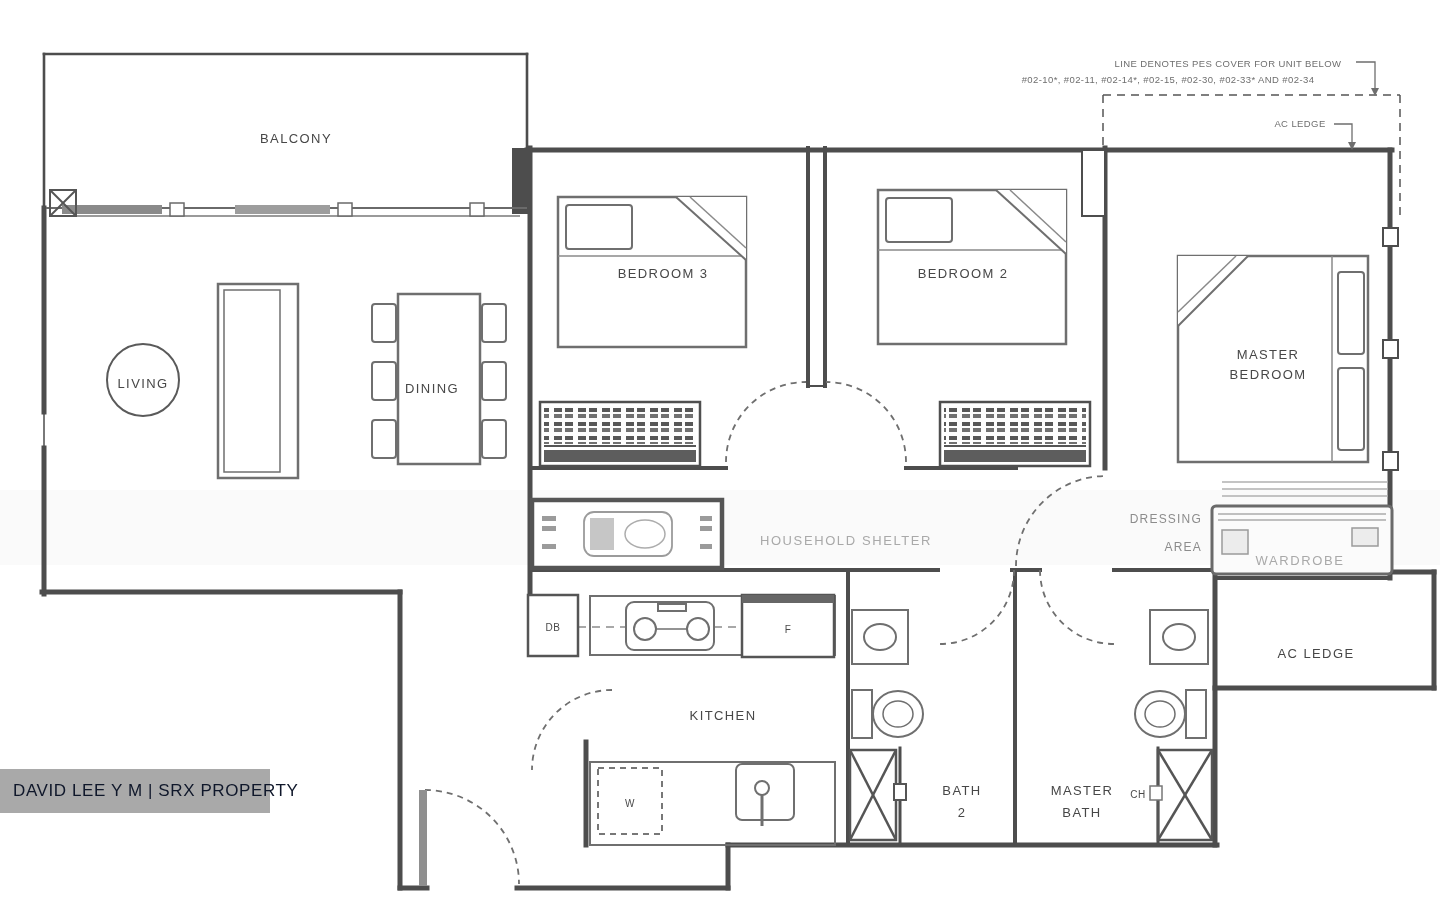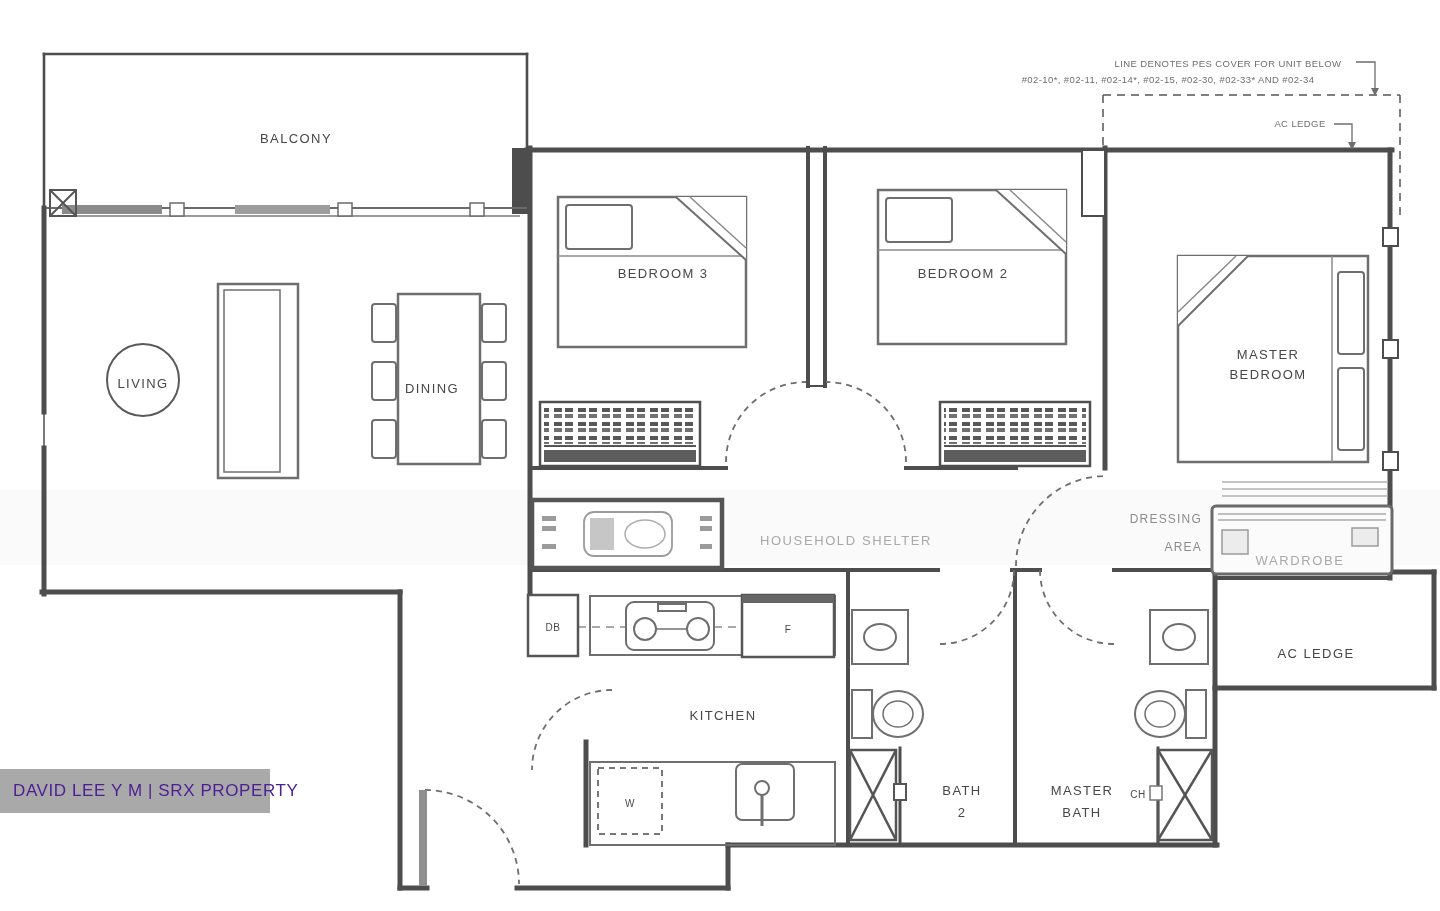--- a/index.html
+++ b/index.html
@@ -6,21 +6,21 @@
   .stage{position:relative;width:1440px;height:911px;background:#fff;overflow:hidden;
          font-family:"Liberation Sans", sans-serif;}
   #plan{position:absolute;left:0;top:0;filter:blur(0.45px);}
   .room-label{font-size:13px;letter-spacing:1.4px;fill:#474747;}
   .small-label{font-size:10px;letter-spacing:0.5px;fill:#4a4a4a;}
   .tiny-note{font-size:9.5px;letter-spacing:0.4px;fill:#6e6e6e;}
   .faint-label{fill:#a9a9a9;font-size:13px;letter-spacing:1.6px;}
   .dim-label{fill:#8c8c8c;font-size:12px;letter-spacing:1.2px;}
   .wm{position:absolute;left:0;top:769px;width:270px;height:44px;background:#a9a9a9;
       display:flex;align-items:center;padding-left:13px;box-sizing:border-box;}
-  .wm span{color:#4c1d95;font-size:17px;letter-spacing:0.6px;white-space:nowrap;}
+  .wm span{color:#0f172a;font-size:17px;letter-spacing:0.6px;white-space:nowrap;}
   svg text{dominant-baseline:middle;}
 </style>
 </head>
 <body>
 
 <div class="stage">
 
 <svg id="plan" width="1440" height="911" viewBox="0 0 1440 911" xmlns="http://www.w3.org/2000/svg">
 
   <defs>

